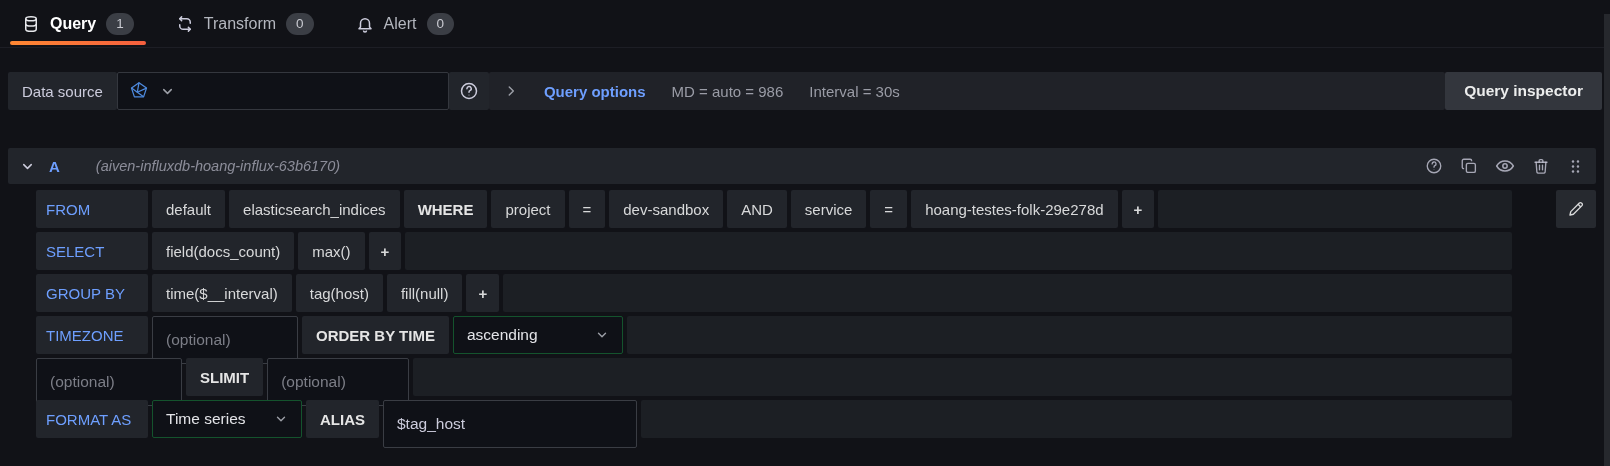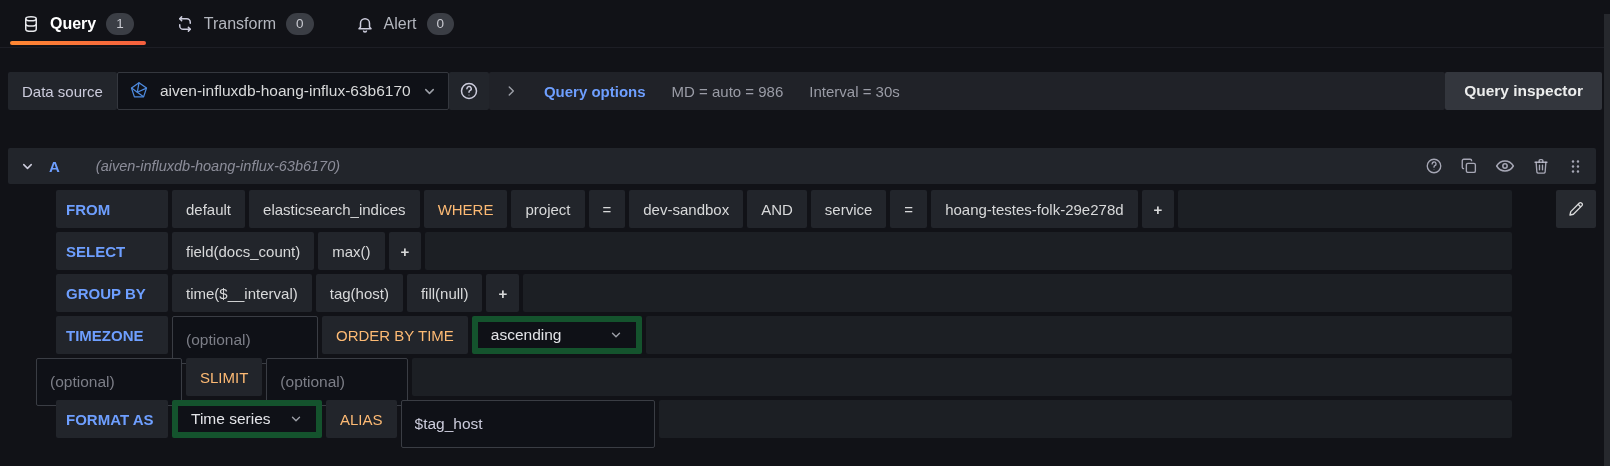--- a/index.html
+++ b/index.html
@@ -53,34 +53,34 @@
   .qsubtitle { font-style:italic; color:rgba(204,204,220,0.62); font-size:14.5px; margin-left:36px; }
   .qactions { margin-left:auto; display:flex; align-items:center; gap:17px; color:rgba(204,204,220,0.78); }
   .qaction { cursor:pointer; display:flex; }
 
   
   .editor { display:flex; align-items:flex-start; padding-left:28px; margin-top:6px; }
   .rows { flex:1; display:flex; flex-direction:column; gap:4px; min-width:0; }
   .erow { display:flex; gap:4px; height:38px; }
   .seg { background:#22252b; border-radius:2px; display:flex; align-items:center; padding:0 14px;
          font-size:15px; font-weight:500; color:#d8d9da; cursor:pointer; white-space:nowrap; }
-  .seg.key { color:#fdba74; }
-  .seg.rowlabel { width:112px; padding:6px 10px; color:#6E9FFF; font-weight:700;margin-left:20px; }
+  .seg.key { color:#e5e5e5;font-weight:bold; }
+  .seg.rowlabel { width:112px; padding:6px 10px; color:#6E9FFF; font-weight:400; }
   .seg.plus { padding:0 12px; font-weight:700; }
   .filler { flex:1; background:#1c1f24; border-radius:2px; }
   .rail { width:84px; display:flex; justify-content:flex-end; }
   .pencil-btn { width:40px; height:38px; background:#26292f; border-radius:2px; display:flex;
                 align-items:center; justify-content:center; color:#d8d9da; cursor:pointer; }
 
   .tinput { background:#0f1117; border:1px solid #3a3d44; border-radius:2px; height:48px;
             padding:4px 13px; font-size:15.5px; color:#ccccdc; font-family:inherit; outline:none; }
   .tinput::placeholder { color:#7c7e87; }
   .w146 { width:146px; } .w142 { width:142px; } .w254 { width:254px; }
 
-  .sel { background:#0f1117; border:6px solid #14532d; border-radius:2px; height:38px; display:flex;
+  .sel { background:#0f1117; border:1px solid #14532d; border-radius:2px; height:38px; display:flex;
          align-items:center; justify-content:space-between; padding:0 13px; font-size:15.5px;
          color:#e3e4e8; cursor:pointer; }
   .w170 { width:170px; } .w150 { width:150px; }
 
   .scrollbar { position:absolute; top:14px; right:0; bottom:0; width:6px; background:#26282d; }
 </style>
 </head>
 <body>
 
 <div class="tabbar">
@@ -123,21 +123,20 @@
   <div class="ds-label">Data source</div>
   <div class="ds-picker">
     <span>
       <svg width="20" height="20" viewBox="0 0 24 24" fill="none" stroke="#4E8BDF" stroke-width="1.5" stroke-linejoin="round">
         <polygon points="12 2 21 8.5 17.5 19 6.5 19 3 8.5"></polygon>
         <path d="M12 2 10 13.5 17.5 19"></path>
         <path d="M3 8.5 10 13.5"></path>
         <path d="M21 8.5 10 13.5"></path>
       </svg>
     </span>
-    <span class="ds-name">aiven-influxdb-hoang-influx-63b6170</span>
     <span class="chev">
       <svg width="15" height="15" viewBox="0 0 24 24" fill="none" stroke="currentColor" stroke-width="2.4" stroke-linecap="round" stroke-linejoin="round">
           <polyline points="6 9 12 15 18 9"></polyline>
         </svg>
     </span>
   </div>
   <div class="help-btn">
     <span>
       <svg width="20" height="20" viewBox="0 0 24 24" fill="none" stroke="currentColor" stroke-width="1.8">
         <circle cx="12" cy="12" r="9"></circle>

